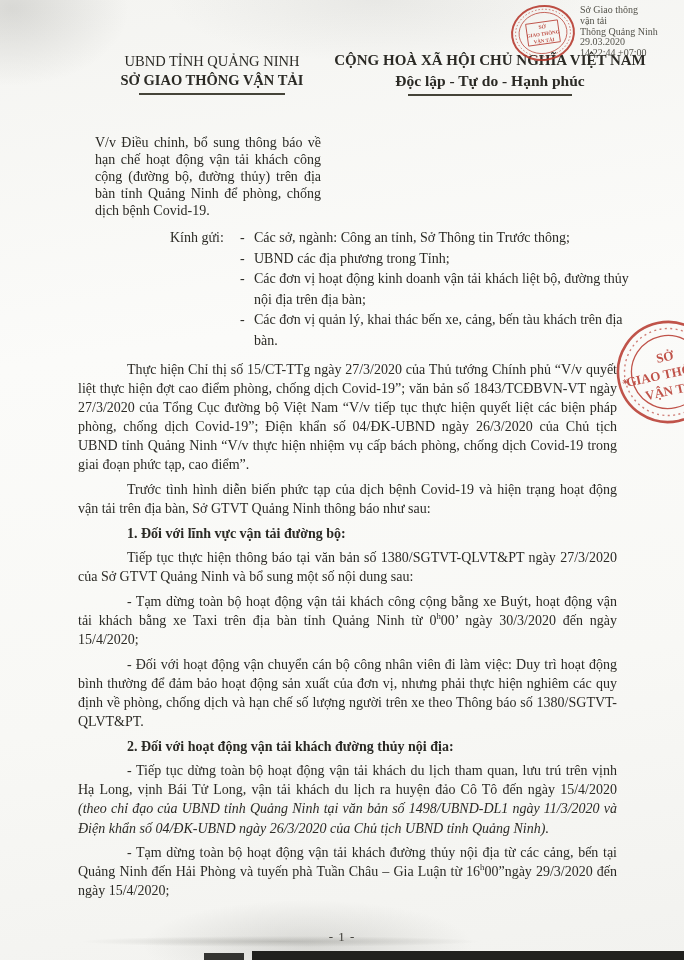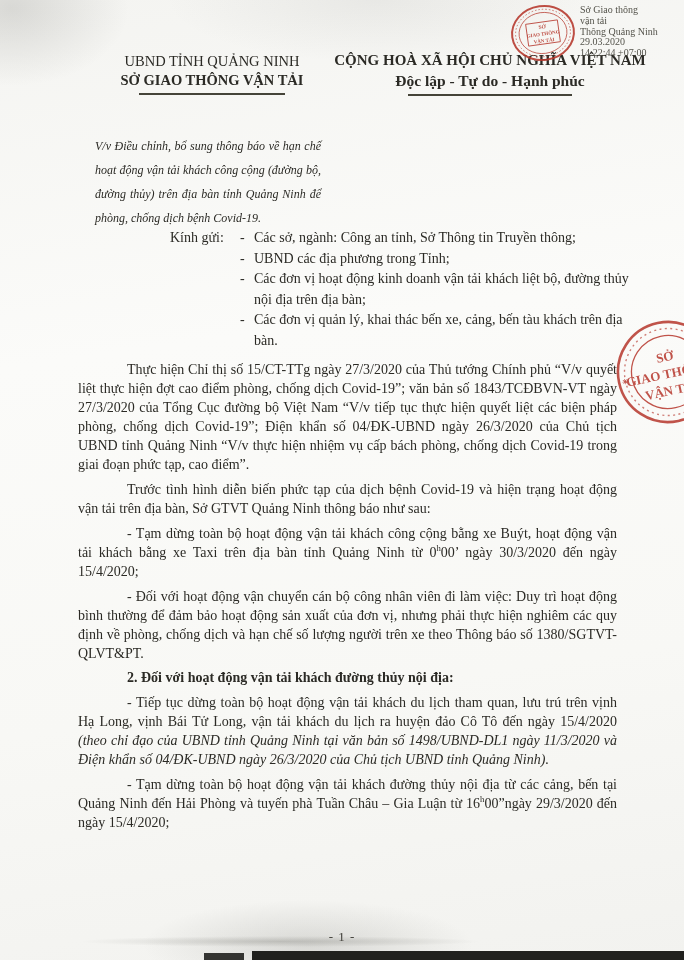--- a/index.html
+++ b/index.html
@@ -17,21 +17,21 @@
   .hdr-left{left:112px;top:52px;width:200px;text-align:center;font-size:14.5px;line-height:19px;}
   .hdr-left .org{font-weight:bold;}
   .rule{height:2px;background:#454439;margin:3px auto 0 auto;}
   .rule-left{width:146px;}
   .hdr-right{left:330px;top:50px;width:320px;text-align:center;}
   .nation{font-weight:bold;font-size:15px;line-height:20px;}
   .motto{font-weight:bold;font-size:15.5px;line-height:21px;}
   .rule-right{width:164px;}
   .doc-number{left:110px;top:105px;font-size:14.5px;}
   .place-date{left:372px;top:105px;width:268px;text-align:center;font-style:italic;font-size:14.5px;}
-  .subject{left:95px;top:134px;width:226px;font-size:12px;line-height:24px;text-align:justify;font-style:italic;}
+  .subject{left:95px;top:134px;width:226px;font-size:14px;line-height:17px;text-align:justify;}
   .recipients{left:170px;top:228px;width:472px;font-size:14px;line-height:20.5px;}
   .rec-label{position:absolute;left:0;top:0;}
   .rec-items{margin-left:70px;}
   .rec-item{display:flex;}
   .rec-dash{width:14px;flex:0 0 14px;}
   .rec-text{flex:1;}
   .body-block{left:78px;top:360px;width:539px;font-size:14px;line-height:19.1px;text-align:justify;}
   .body-block p{margin:0 0 5.5px 0;text-indent:49px;}
   .body-block p.para-bold{font-weight:bold;}
   .body-block .it{font-style:italic;}
@@ -83,21 +83,21 @@
     </div>
 
 
   <div class="abs subject">V/v Điều chỉnh, bổ sung thông báo về hạn chế hoạt động vận tải khách công cộng (đường bộ, đường thủy) trên địa bàn tỉnh Quảng Ninh để phòng, chống dịch bệnh Covid-19.</div>
 
   <div class="abs recipients">
     <div class="rec-label">Kính gửi:</div>
     <div class="rec-items">
         <div class="rec-item">
           <span class="rec-dash">-</span>
-          <span class="rec-text">Các sở, ngành: Công an tỉnh, Sở Thông tin Truyền thông;</span>
+          <span class="rec-text">Các sở, ngành: Công an tỉnh, Sở Thông tin Trước thông;</span>
         </div>
         <div class="rec-item">
           <span class="rec-dash">-</span>
           <span class="rec-text">UBND các địa phương trong Tỉnh;</span>
         </div>
         <div class="rec-item">
           <span class="rec-dash">-</span>
           <span class="rec-text">Các đơn vị hoạt động kinh doanh vận tải khách liệt bộ, đường thủy nội địa trên địa bàn;</span>
         </div>
         <div class="rec-item">
@@ -115,20 +115,22 @@
       <text x="13" y="63" font-size="7" font-weight="bold" fill="#b6372c">✳</text>
       <text x="60" y="49" text-anchor="middle" font-size="13" font-weight="bold" fill="#b6372c">SỞ</text>
       <text x="60" y="66" text-anchor="middle" font-size="13" font-weight="bold" fill="#b6372c">GIAO THÔNG</text>
       <text x="60" y="83" text-anchor="middle" font-size="13" font-weight="bold" fill="#b6372c">VẬN TẢI</text>
     </g>
   </svg>
 
   <div class="abs body-block">
       <p class="para"><span>Thực hiện Chỉ thị số 15/CT-TTg ngày 27/3/2020 của Thủ tướng Chính phủ “V/v quyết liệt thực hiện đợt cao điểm phòng, chống dịch Covid-19”; văn bản số 1843/TCĐBVN-VT ngày 27/3/2020 của Tổng Cục đường bộ Việt Nam “V/v tiếp tục thực hiện quyết liệt các biện pháp phòng, chống dịch Covid-19”; Điện khẩn số 04/ĐK-UBND ngày 26/3/2020 của Chủ tịch UBND tỉnh Quảng Ninh “V/v thực hiện nhiệm vụ cấp bách phòng, chống dịch Covid-19 trong giai đoạn phức tạp, cao điểm”.</span></p>
       <p class="para"><span>Trước tình hình diễn biến phức tạp của dịch bệnh Covid-19 và hiện trạng hoạt động vận tải trên địa bàn, Sở GTVT Quảng Ninh thông báo như sau:</span></p>
+      <p class="para para-bold"><span>1. Đối với lĩnh vực vận tải đường bộ:</span></p>
+      <p class="para"><span>Tiếp tục thực hiện thông báo tại văn bản số 1380/SGTVT-QLVT&amp;PT ngày 27/3/2020 của Sở GTVT Quảng Ninh và bổ sung một số nội dung sau:</span></p>
       <p class="para"><span>- Tạm dừng toàn bộ hoạt động vận tải khách công cộng bằng xe Buýt, hoạt động vận tải khách bằng xe Taxi trên địa bàn tỉnh Quảng Ninh từ 0</span><sup>h</sup><span>00’ ngày 30/3/2020 đến ngày 15/4/2020;</span></p>
       <p class="para"><span>- Đối với hoạt động vận chuyển cán bộ công nhân viên đi làm việc: Duy trì hoạt động bình thường để đảm bảo hoạt động sản xuất của đơn vị, nhưng phải thực hiện nghiêm các quy định về phòng, chống dịch và hạn chế số lượng người trên xe theo Thông báo số 1380/SGTVT-QLVT&amp;PT.</span></p>
       <p class="para para-bold"><span>2. Đối với hoạt động vận tải khách đường thủy nội địa:</span></p>
       <p class="para"><span>- Tiếp tục dừng toàn bộ hoạt động vận tải khách du lịch tham quan, lưu trú trên vịnh Hạ Long, vịnh Bái Tử Long, vận tải khách du lịch ra huyện đảo Cô Tô đến ngày 15/4/2020 </span><span class="it">(theo chỉ đạo của UBND tỉnh Quảng Ninh tại văn bản số 1498/UBND-DL1 ngày 11/3/2020 và Điện khẩn số 04/ĐK-UBND ngày 26/3/2020 của Chủ tịch UBND tỉnh Quảng Ninh).</span></p>
       <p class="para"><span>- Tạm dừng toàn bộ hoạt động vận tải khách đường thủy nội địa từ các cảng, bến tại Quảng Ninh đến Hải Phòng và tuyến phà Tuần Châu – Gia Luận từ 16</span><sup>h</sup><span>00”ngày 29/3/2020 đến ngày 15/4/2020;</span></p>
     </div>
 
   <div class="abs page-number">- 1 -</div>
 
   <div class="abs smudge"></div>

